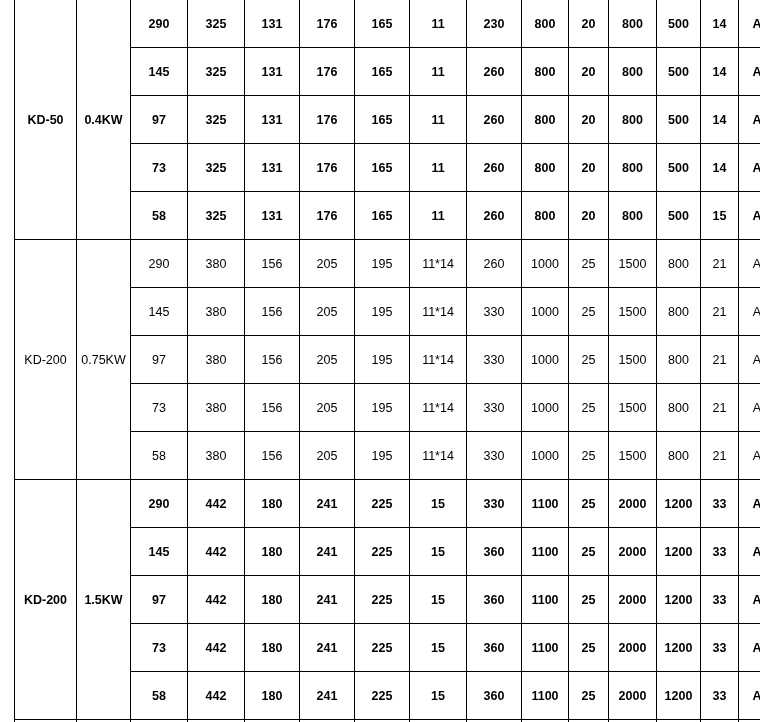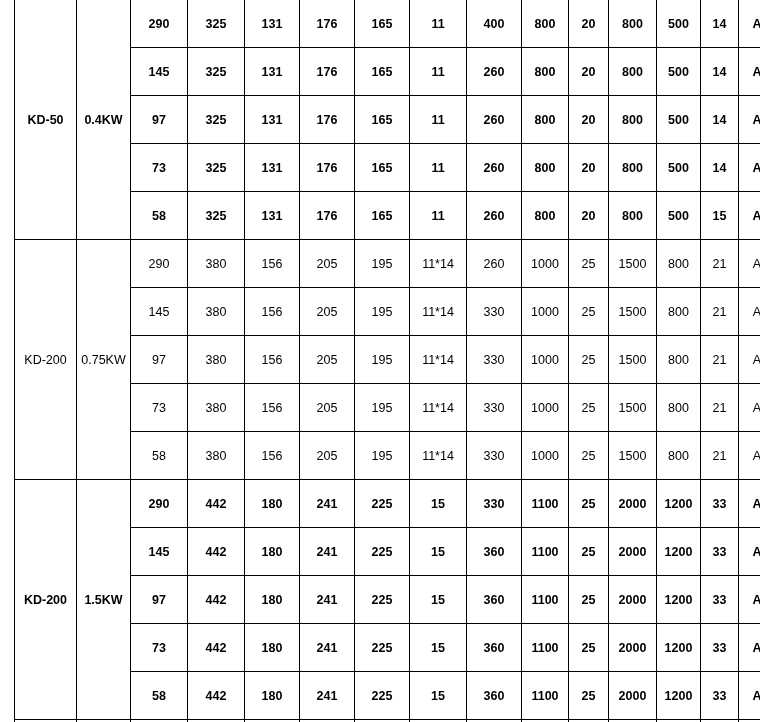--- a/index.html
+++ b/index.html
@@ -102,21 +102,21 @@
     <tbody id="table-body">
         <tr>
           <td class="model blue" rowspan="5">KD-50</td>
           <td class="power blue" rowspan="5">0.4KW</td>
           <td class="blue">290</td>
           <td class="blue">325</td>
           <td class="blue">131</td>
           <td class="blue">176</td>
           <td class="blue">165</td>
           <td class="blue">11</td>
-          <td class="blue">400</td>
+          <td class="blue">230</td>
           <td class="blue">800</td>
           <td class="blue">20</td>
           <td class="blue">800</td>
           <td class="blue">500</td>
           <td class="blue">14</td>
           <td class="blue">A2</td>
         </tr>
         <tr>
           <td class="blue">145</td>
           <td class="blue">325</td>

